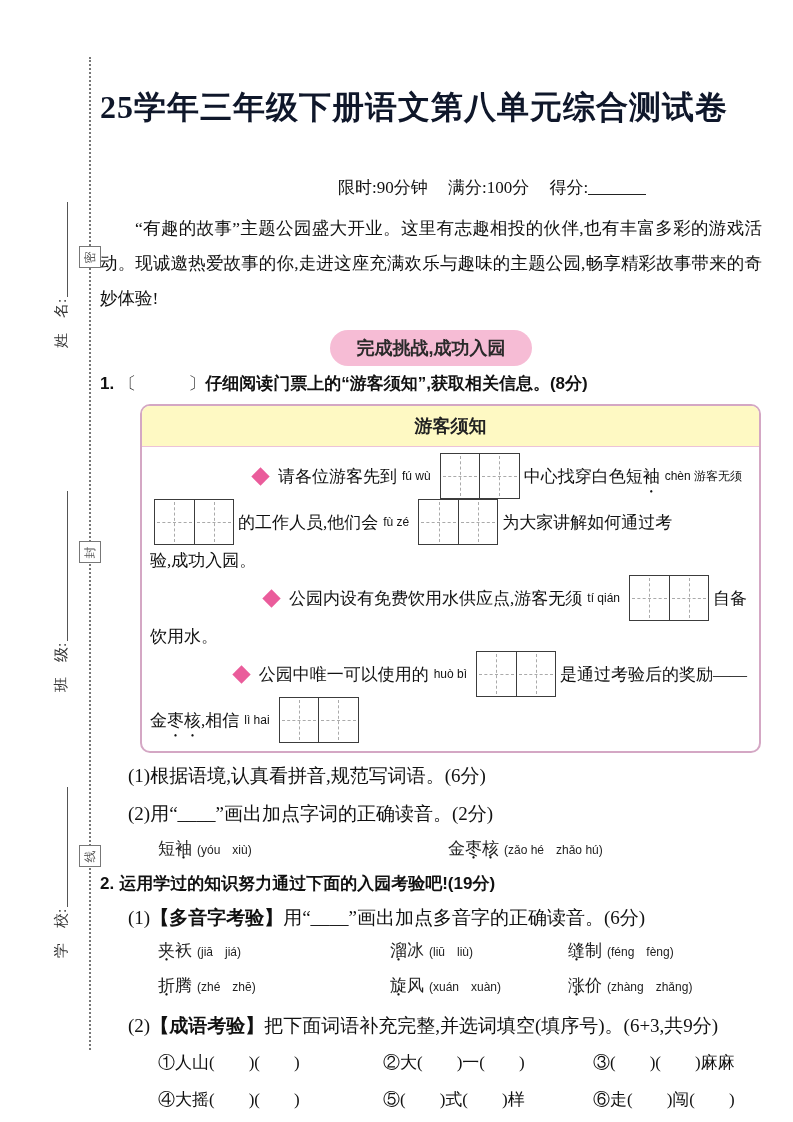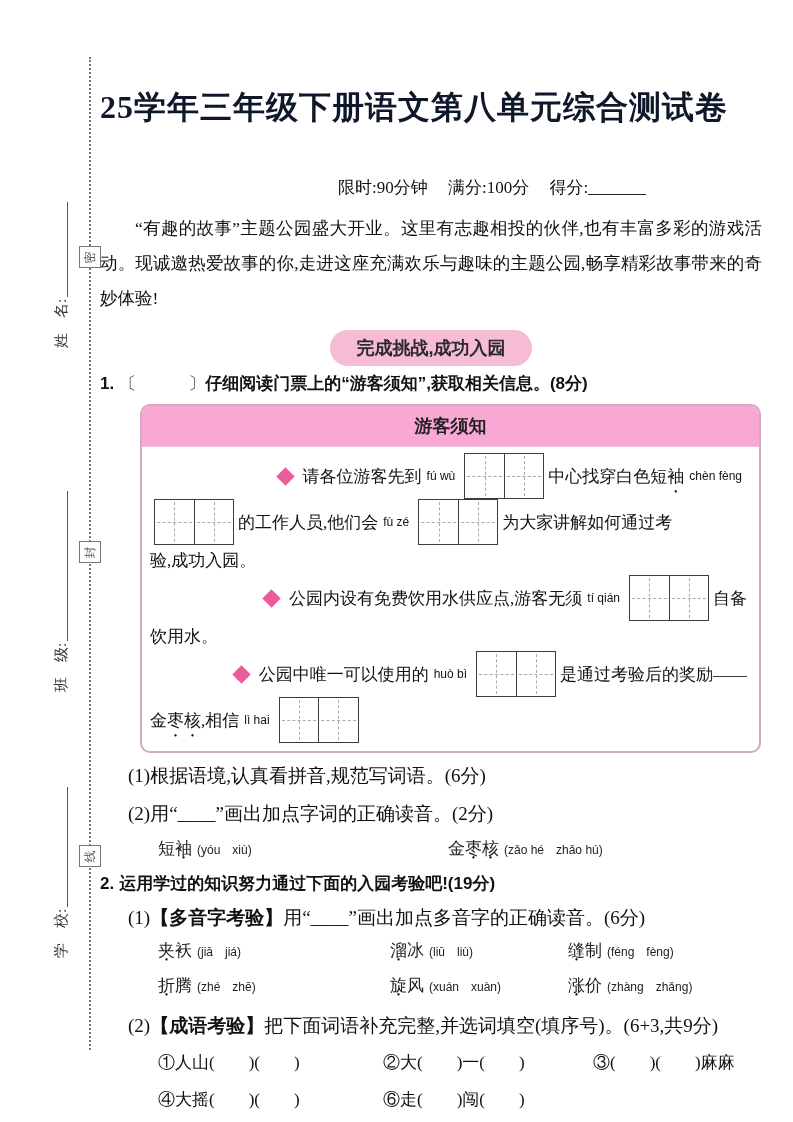--- a/index.html
+++ b/index.html
@@ -34,21 +34,21 @@
     font-family:"Liberation Sans","DejaVu Sans",sans-serif; font-weight:700; font-size:18px; color:#2a2a2a; }
   
   .q-head { margin-top:6px; font-family:"Liberation Sans","DejaVu Sans",sans-serif;
     font-weight:700; font-size:17px; color:#111; display:flex; align-items:baseline; }
   .q-num { margin-right:5px; }
   .bracket { font-weight:400; }
   .bracket-blank { display:inline-block; width:52px; }
   
   .notice { margin:9px 0 0 40px; width:617px; border:2px solid #d4a7c4; border-radius:10px;
     overflow:hidden; background:#fff; }
-  .notice-head { background:#f9a8d4; text-align:center; padding:8px 0;
+  .notice-head { background:#fef9c3; text-align:center; padding:8px 0;
     font-family:"Liberation Sans","DejaVu Sans",sans-serif; font-weight:700; font-size:18px; color:#222;
     border-bottom:1px solid #ecc3d8; }
   .notice-body { padding:6px 12px 8px 8px; font-size:17px; color:#111; }
   .nline { display:flex; align-items:center; min-height:46px; white-space:nowrap; }
   .nline.short { min-height:30px; }
   .nline.bullet { padding-left:32px;justify-content:flex-end; }
   .diamond { width:13px; height:13px; background:#ea5c9b; transform:rotate(45deg);
     margin:0 11px 0 2px; flex:none; }
   .py { font-family:"Liberation Sans","DejaVu Sans",sans-serif; font-size:12px; margin:0 5px; }
   .grid2 { display:inline-flex; width:78px; height:44px; border:1.5px solid #3c3c3c;
@@ -125,21 +125,21 @@
       <div class="nline bullet">
           <span class="diamond"></span>
           <span>请各位游客先到</span>
           <span class="py">fú wù</span>
           <span class="grid2">
             <span class="cell"></span>
             <span class="cell"></span>
           </span>
           <span>中心找穿白色短</span>
           <span><span class="dotted-ch">袖</span></span>
-          <span class="py">chèn fèng</span>
+          <span class="py">chèn 游客无须</span>
         </div>
       <div class="nline">
           <span class="grid2">
             <span class="cell"></span>
             <span class="cell"></span>
           </span>
           <span>的工作人员,他们会</span>
           <span class="py">fù zé</span>
           <span class="grid2">
             <span class="cell"></span>
@@ -213,15 +213,16 @@
 
   <p class="sub">
     <span>(2)</span><span class="tag">【成语考验】</span><span>把下面词语补充完整,并选词填空(填序号)。(6+3,共9分)</span>
   </p>
 
   <div class="idiom-grid">
     <div>①人山(　　)(　　)</div>
     <div>②大(　　)一(　　)</div>
     <div>③(　　)(　　)麻麻</div>
     <div>④大摇(　　)(　　)</div>
+    <div>⑤(　　)式(　　)样</div>
     <div>⑥走(　　)闯(　　)</div>
   </div>
 </div>
 
 </body></html>

